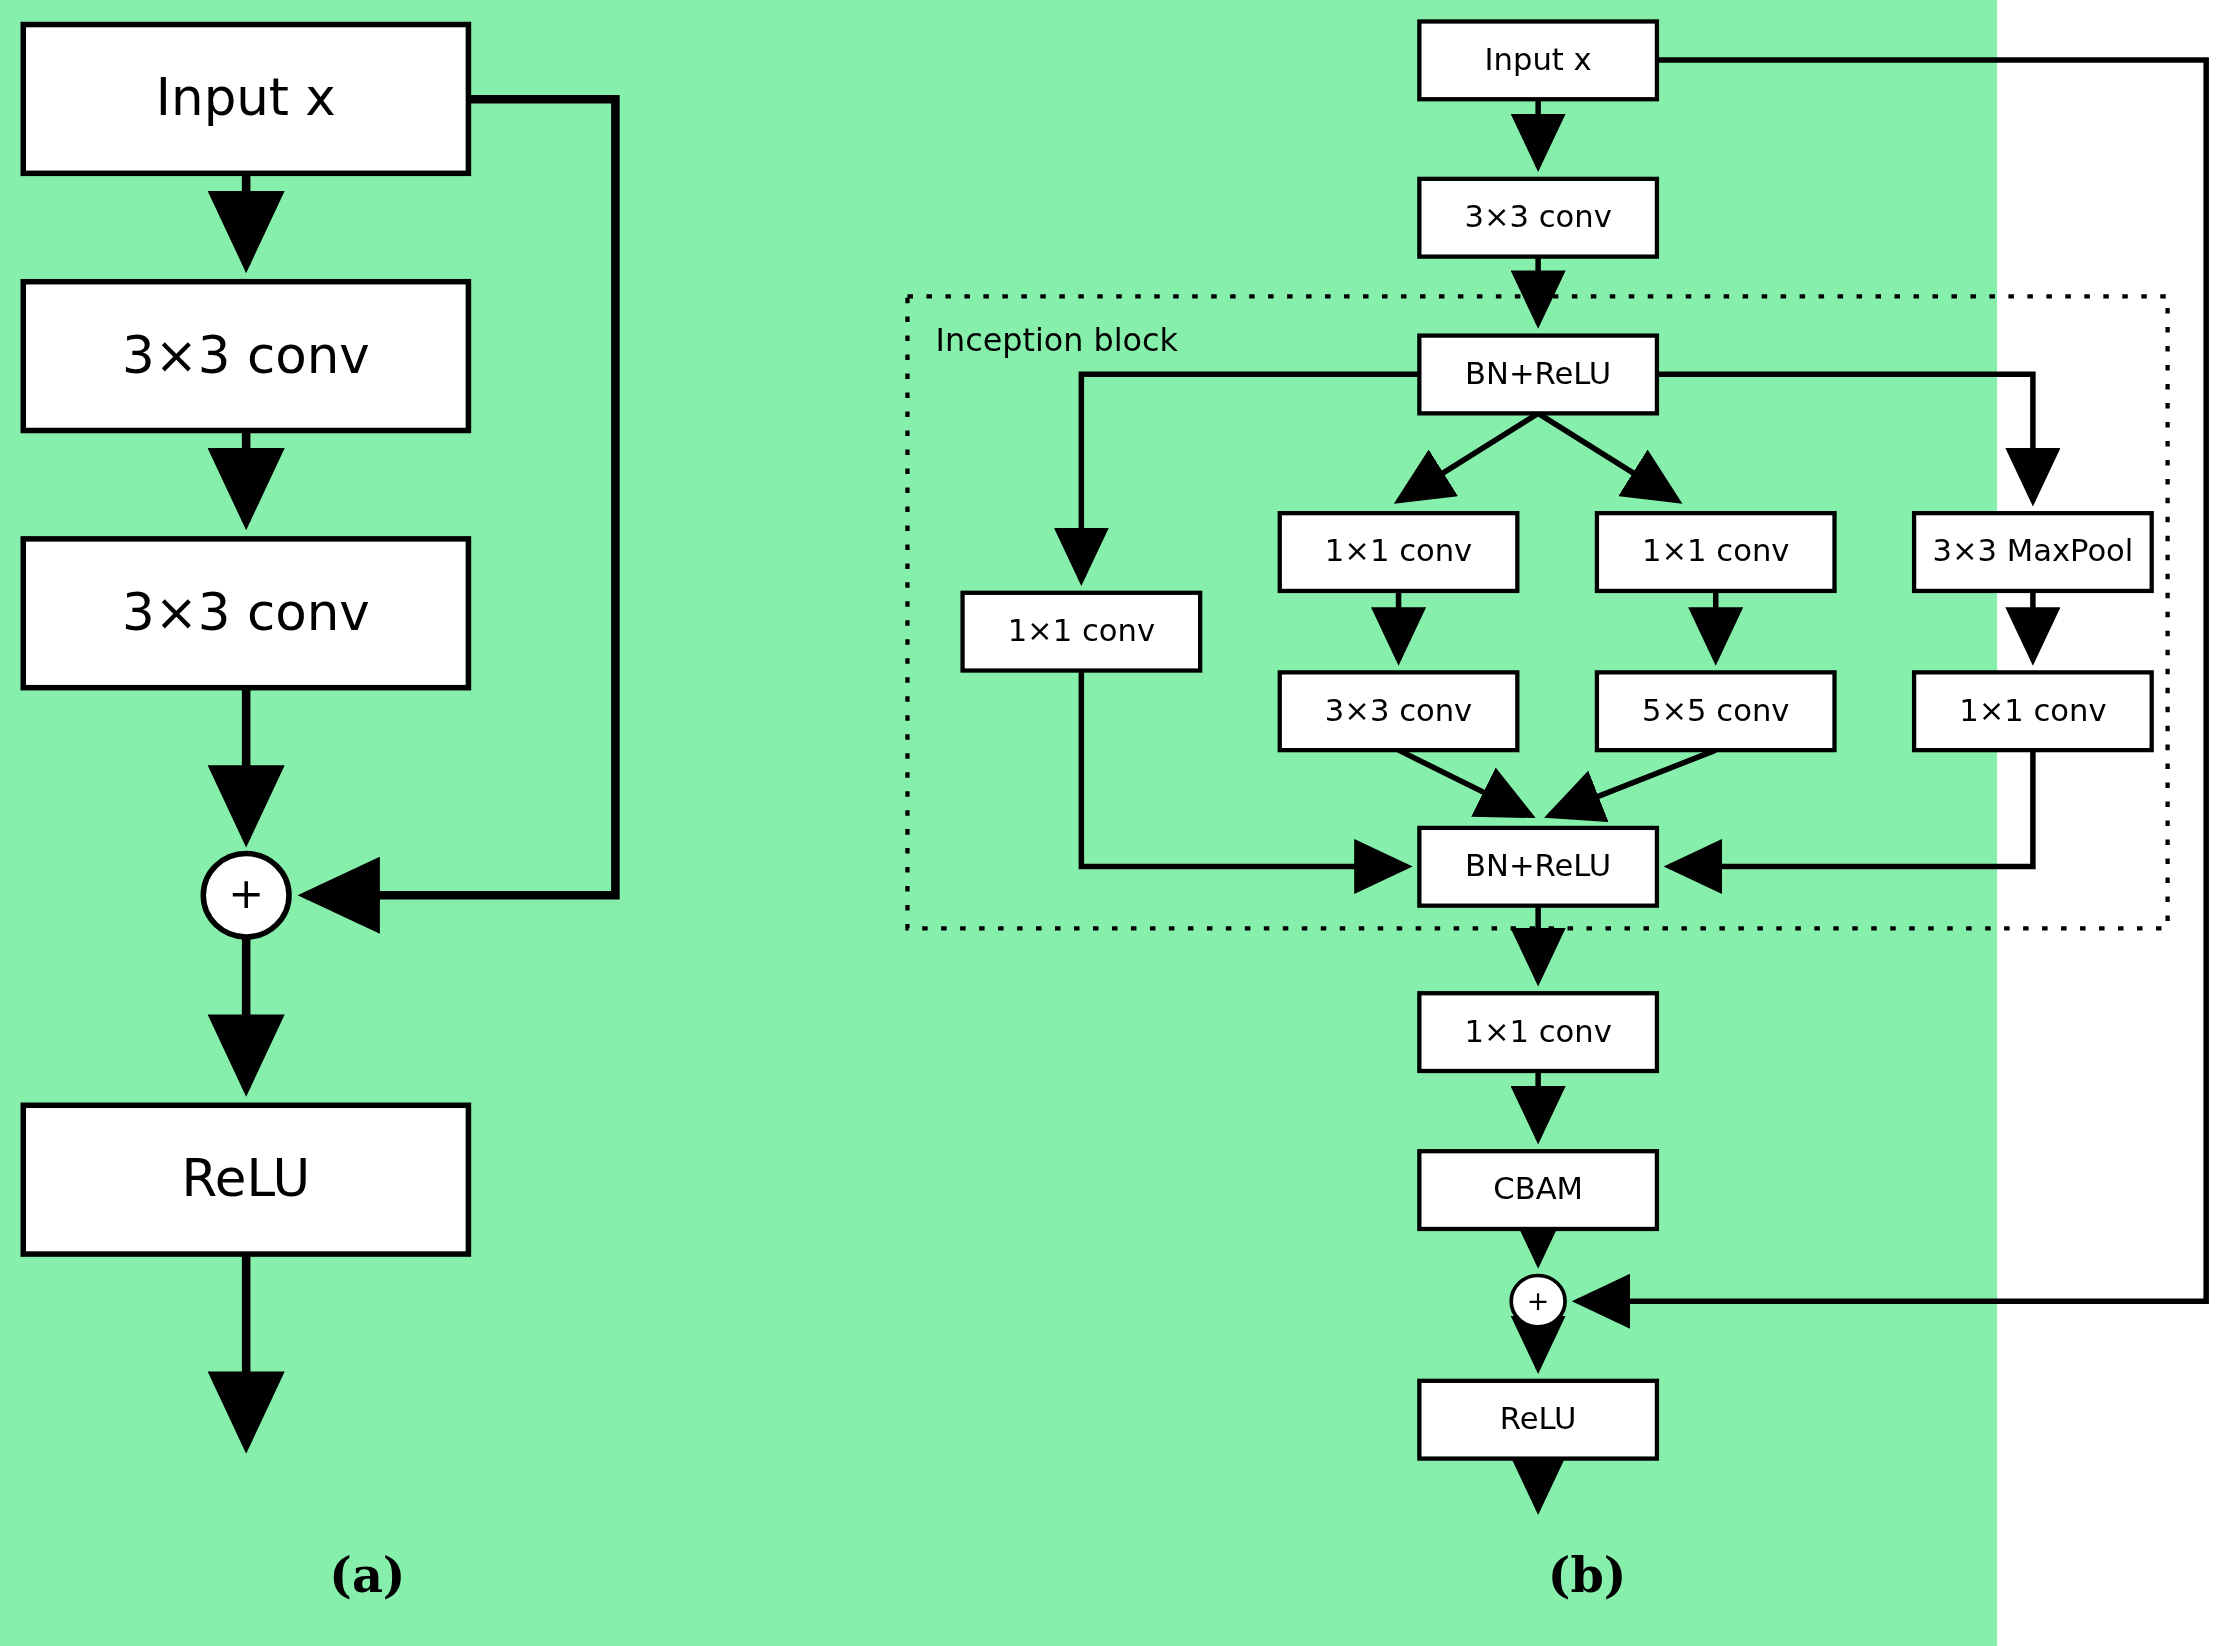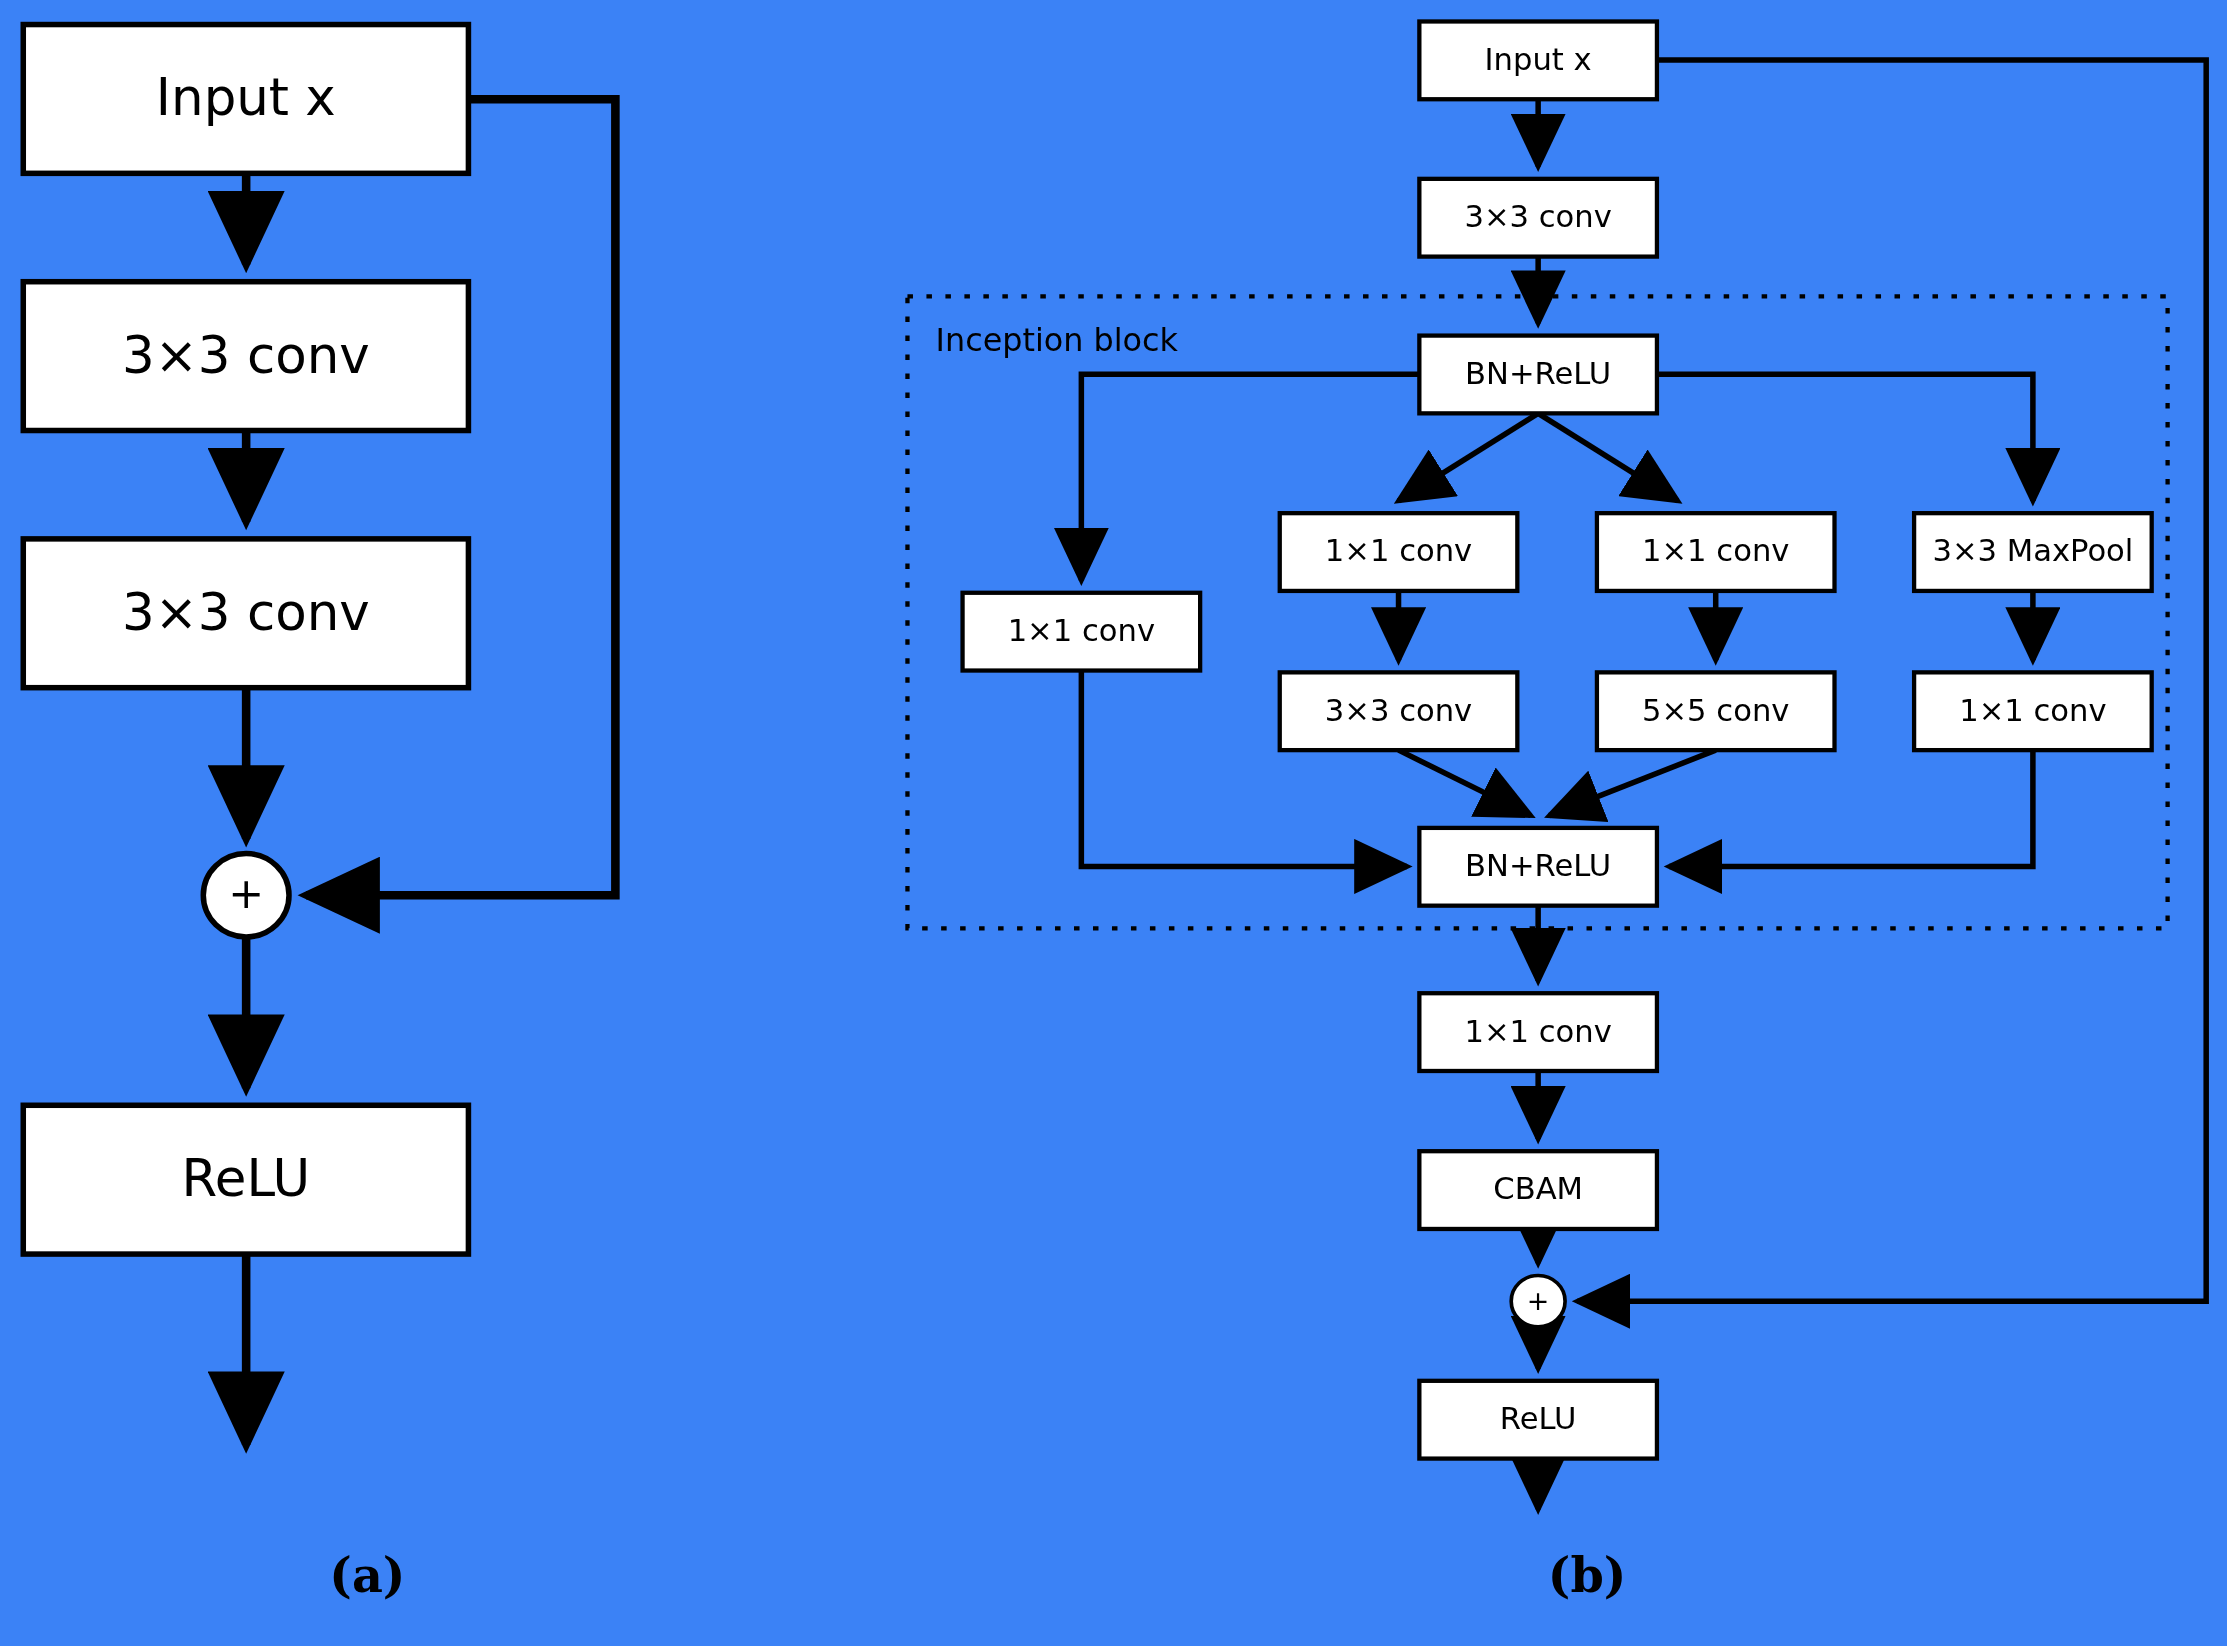--- a/index.html
+++ b/index.html
@@ -1,18 +1,18 @@
 <!DOCTYPE html>
 <html style="font-size:9.8px"><head>
 <meta charset="utf-8">
 <style>
   html,body{margin:0;padding:0;background:#ffffff;}
   body{width:2227px;height:1646px;overflow:hidden;
        font-family:"DejaVu Sans","Liberation Sans",sans-serif;}
-  #figure{position:relative;width:2227px;height:1646px;background:#3b82f6;}
+  #figure{position:relative;width:1997px;height:1646px;background:#86efac;}
   svg#canvas{position:absolute;left:0;top:0;width:2227px;height:1646px;}
   .box-rect{fill:#ffffff;stroke:#000000;}
   .box-label{font-family:"DejaVu Sans","Liberation Sans",sans-serif;
              fill:#000000;text-anchor:middle;dominant-baseline:middle;}
   .edge{stroke:#000000;fill:none;}
   .dashed-region{fill:none;stroke:#000000;stroke-width:7;
                  stroke-dasharray:9 22;stroke-linecap:butt;}
   .region-label{font-family:"DejaVu Sans","Liberation Sans",sans-serif;
                 fill:#000000;text-anchor:start;dominant-baseline:middle;}
   .plus-circle{fill:#ffffff;stroke:#000000;}

